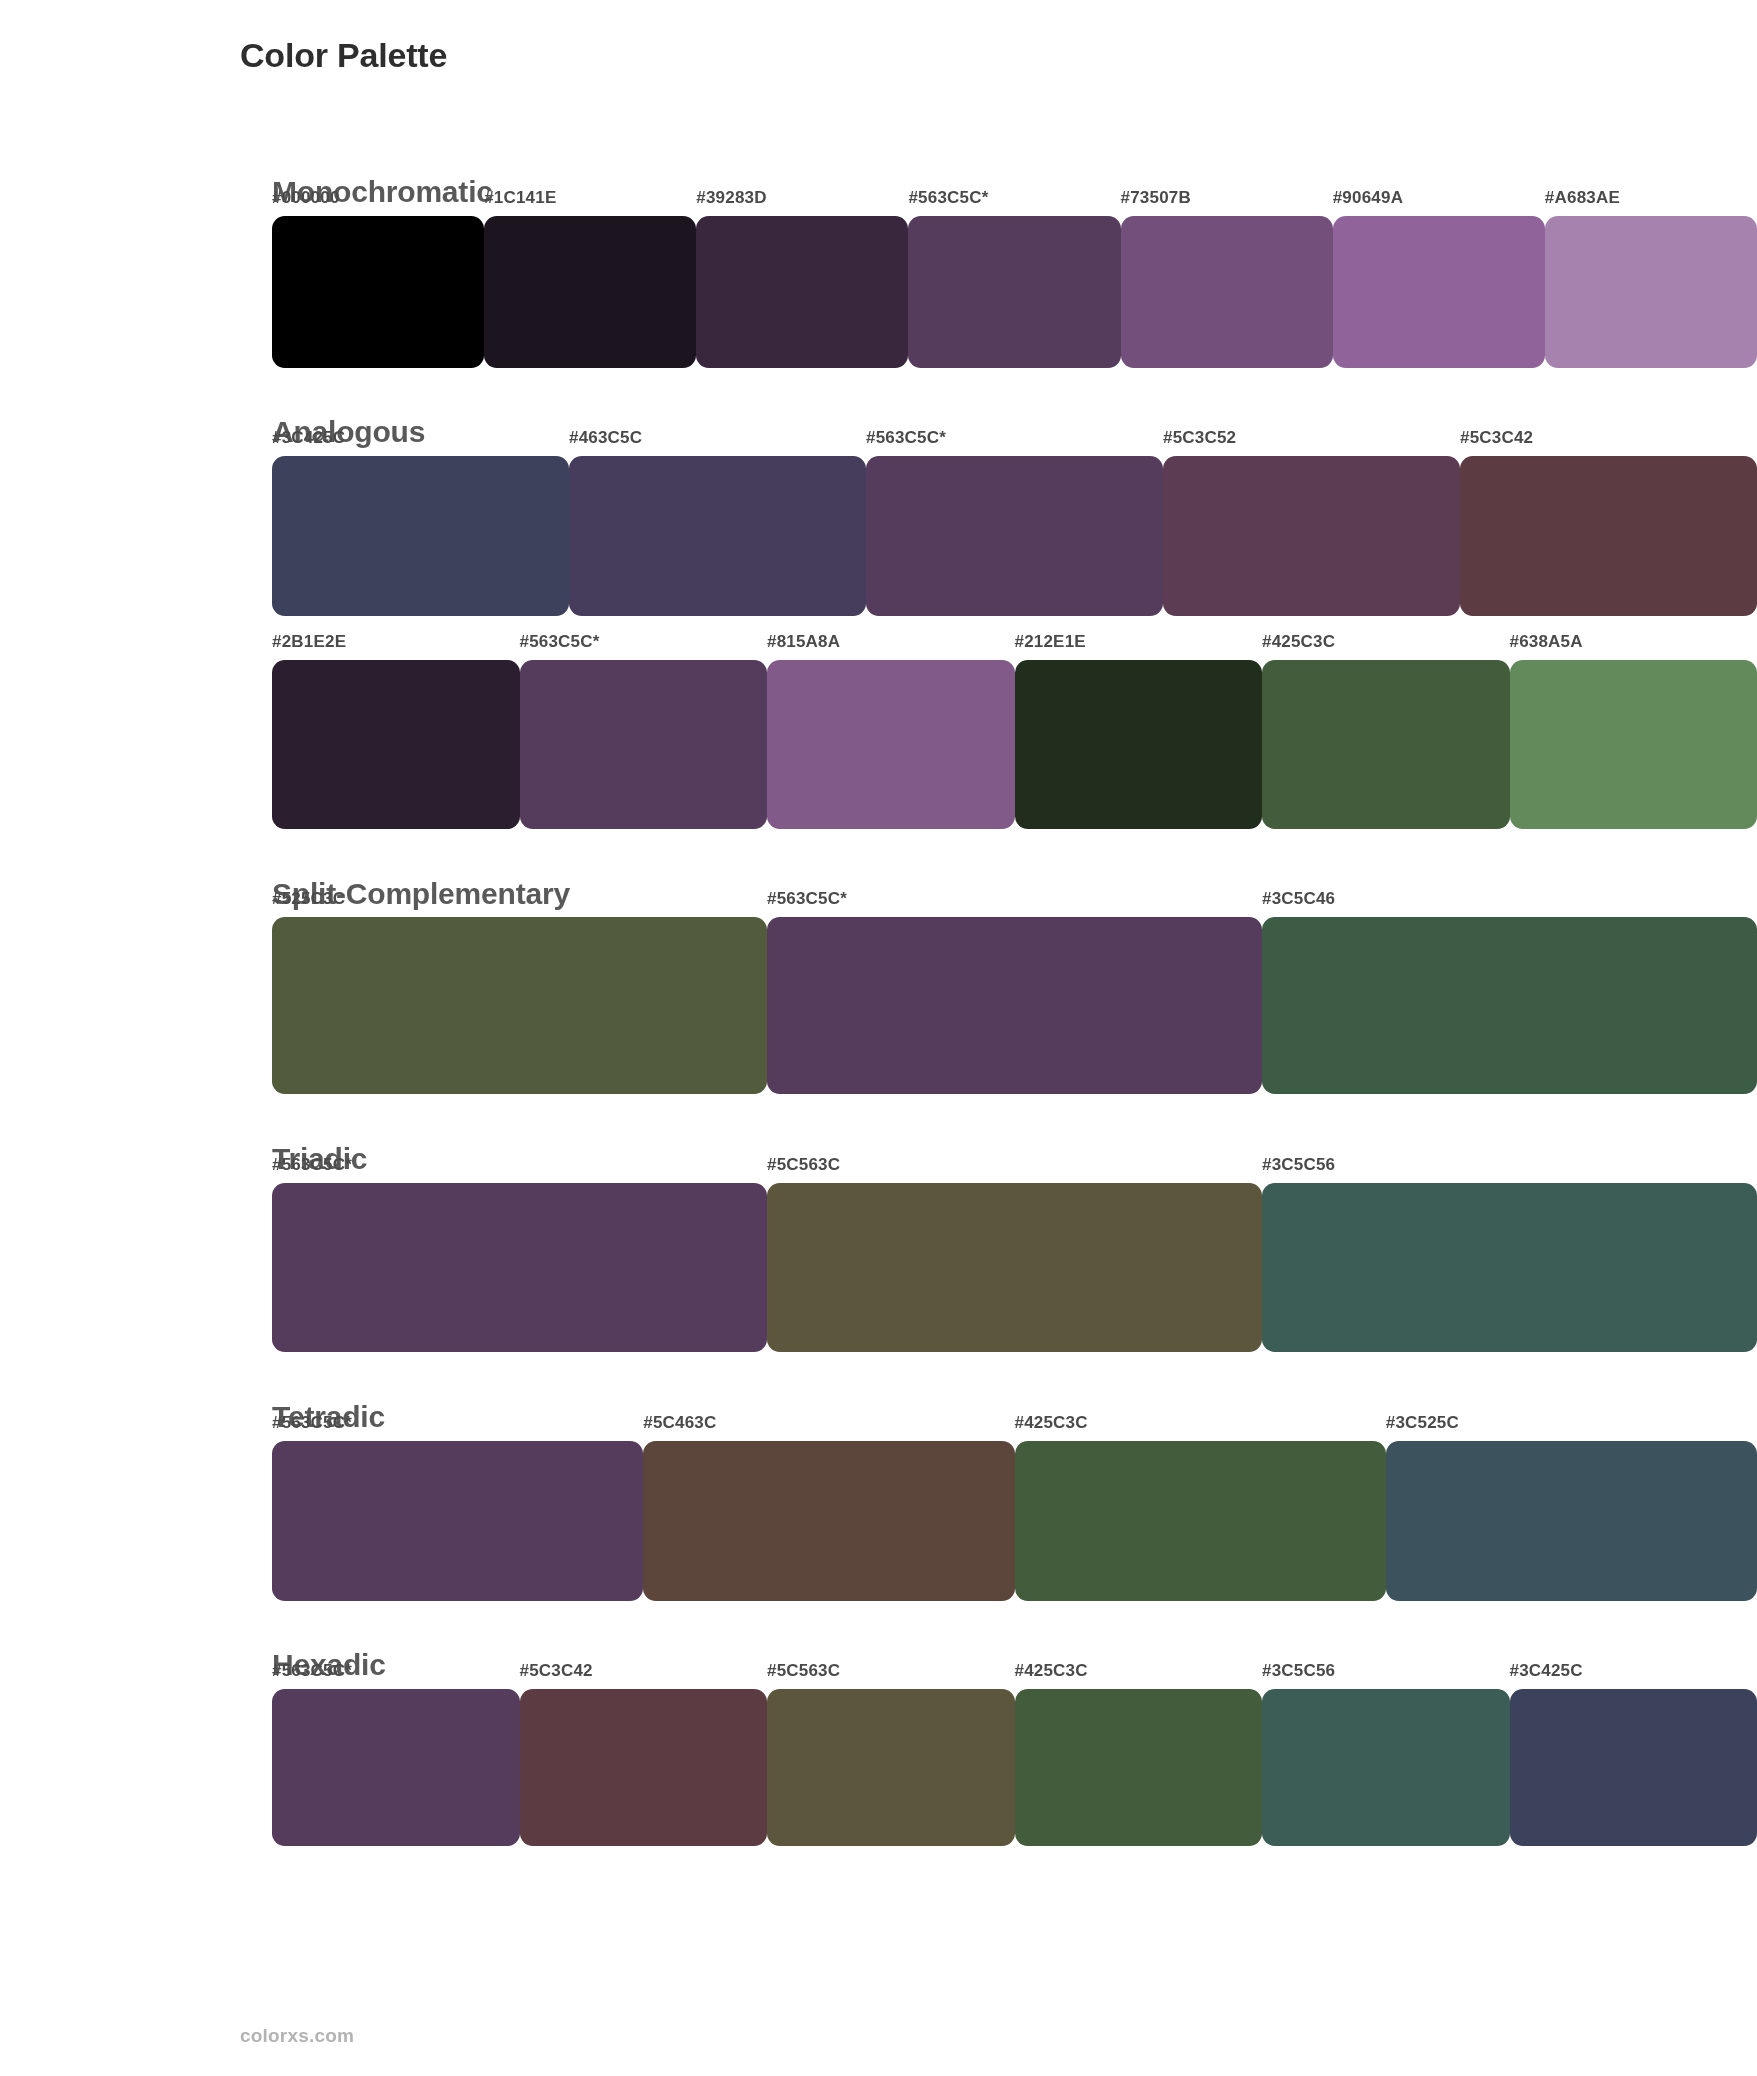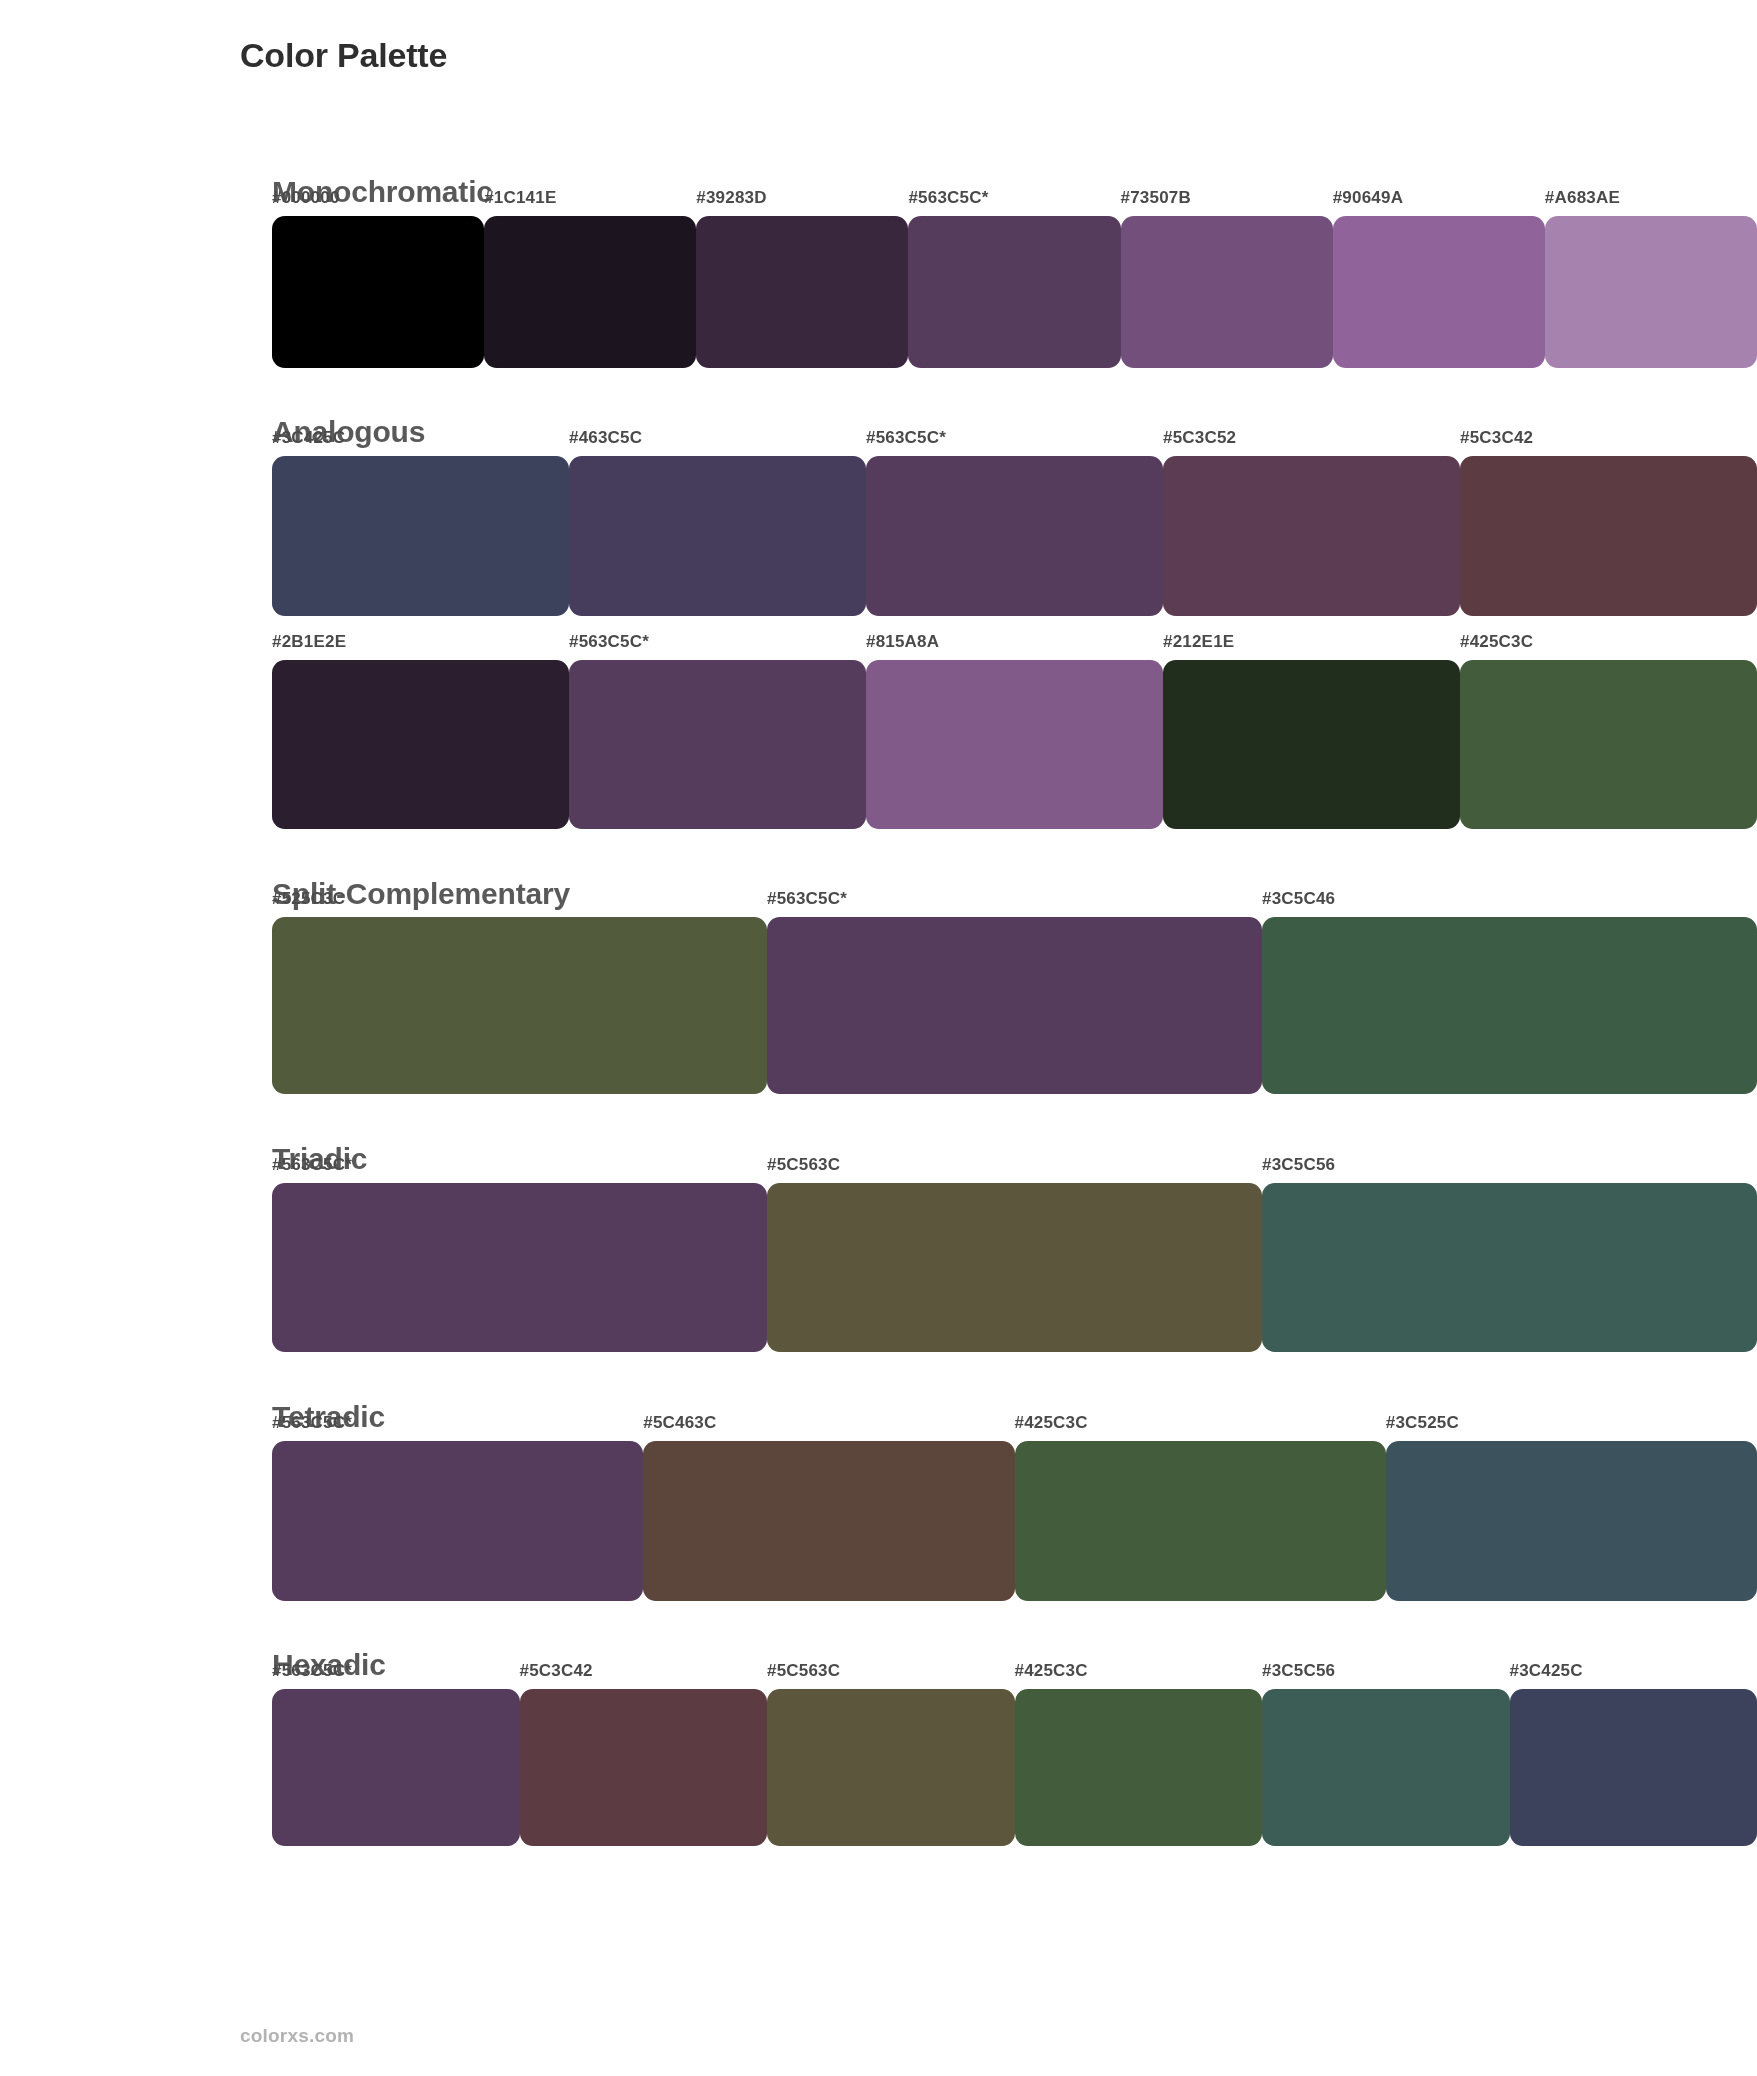--- a/index.html
+++ b/index.html
@@ -222,20 +222,24 @@
             <div class="swatch-chip" style="background: rgb(129, 90, 138);"></div>
           </div>
           <div class="swatch">
             <div class="swatch-label">#212E1E</div>
             <div class="swatch-chip" style="background: rgb(33, 46, 30);"></div>
           </div>
           <div class="swatch">
             <div class="swatch-label">#425C3C</div>
             <div class="swatch-chip" style="background: rgb(66, 92, 60);"></div>
           </div>
+          <div class="swatch">
+            <div class="swatch-label">#638A5A</div>
+            <div class="swatch-chip" style="background: rgb(99, 138, 90);"></div>
+          </div>
         </div>
       </div>
       <div class="section">
         <div class="section-title">Split-Complementary</div>
         <div class="swatch-row row-split">
           <div class="swatch">
             <div class="swatch-label">#525C3C</div>
             <div class="swatch-chip" style="background: rgb(82, 92, 60);"></div>
           </div>
           <div class="swatch">

